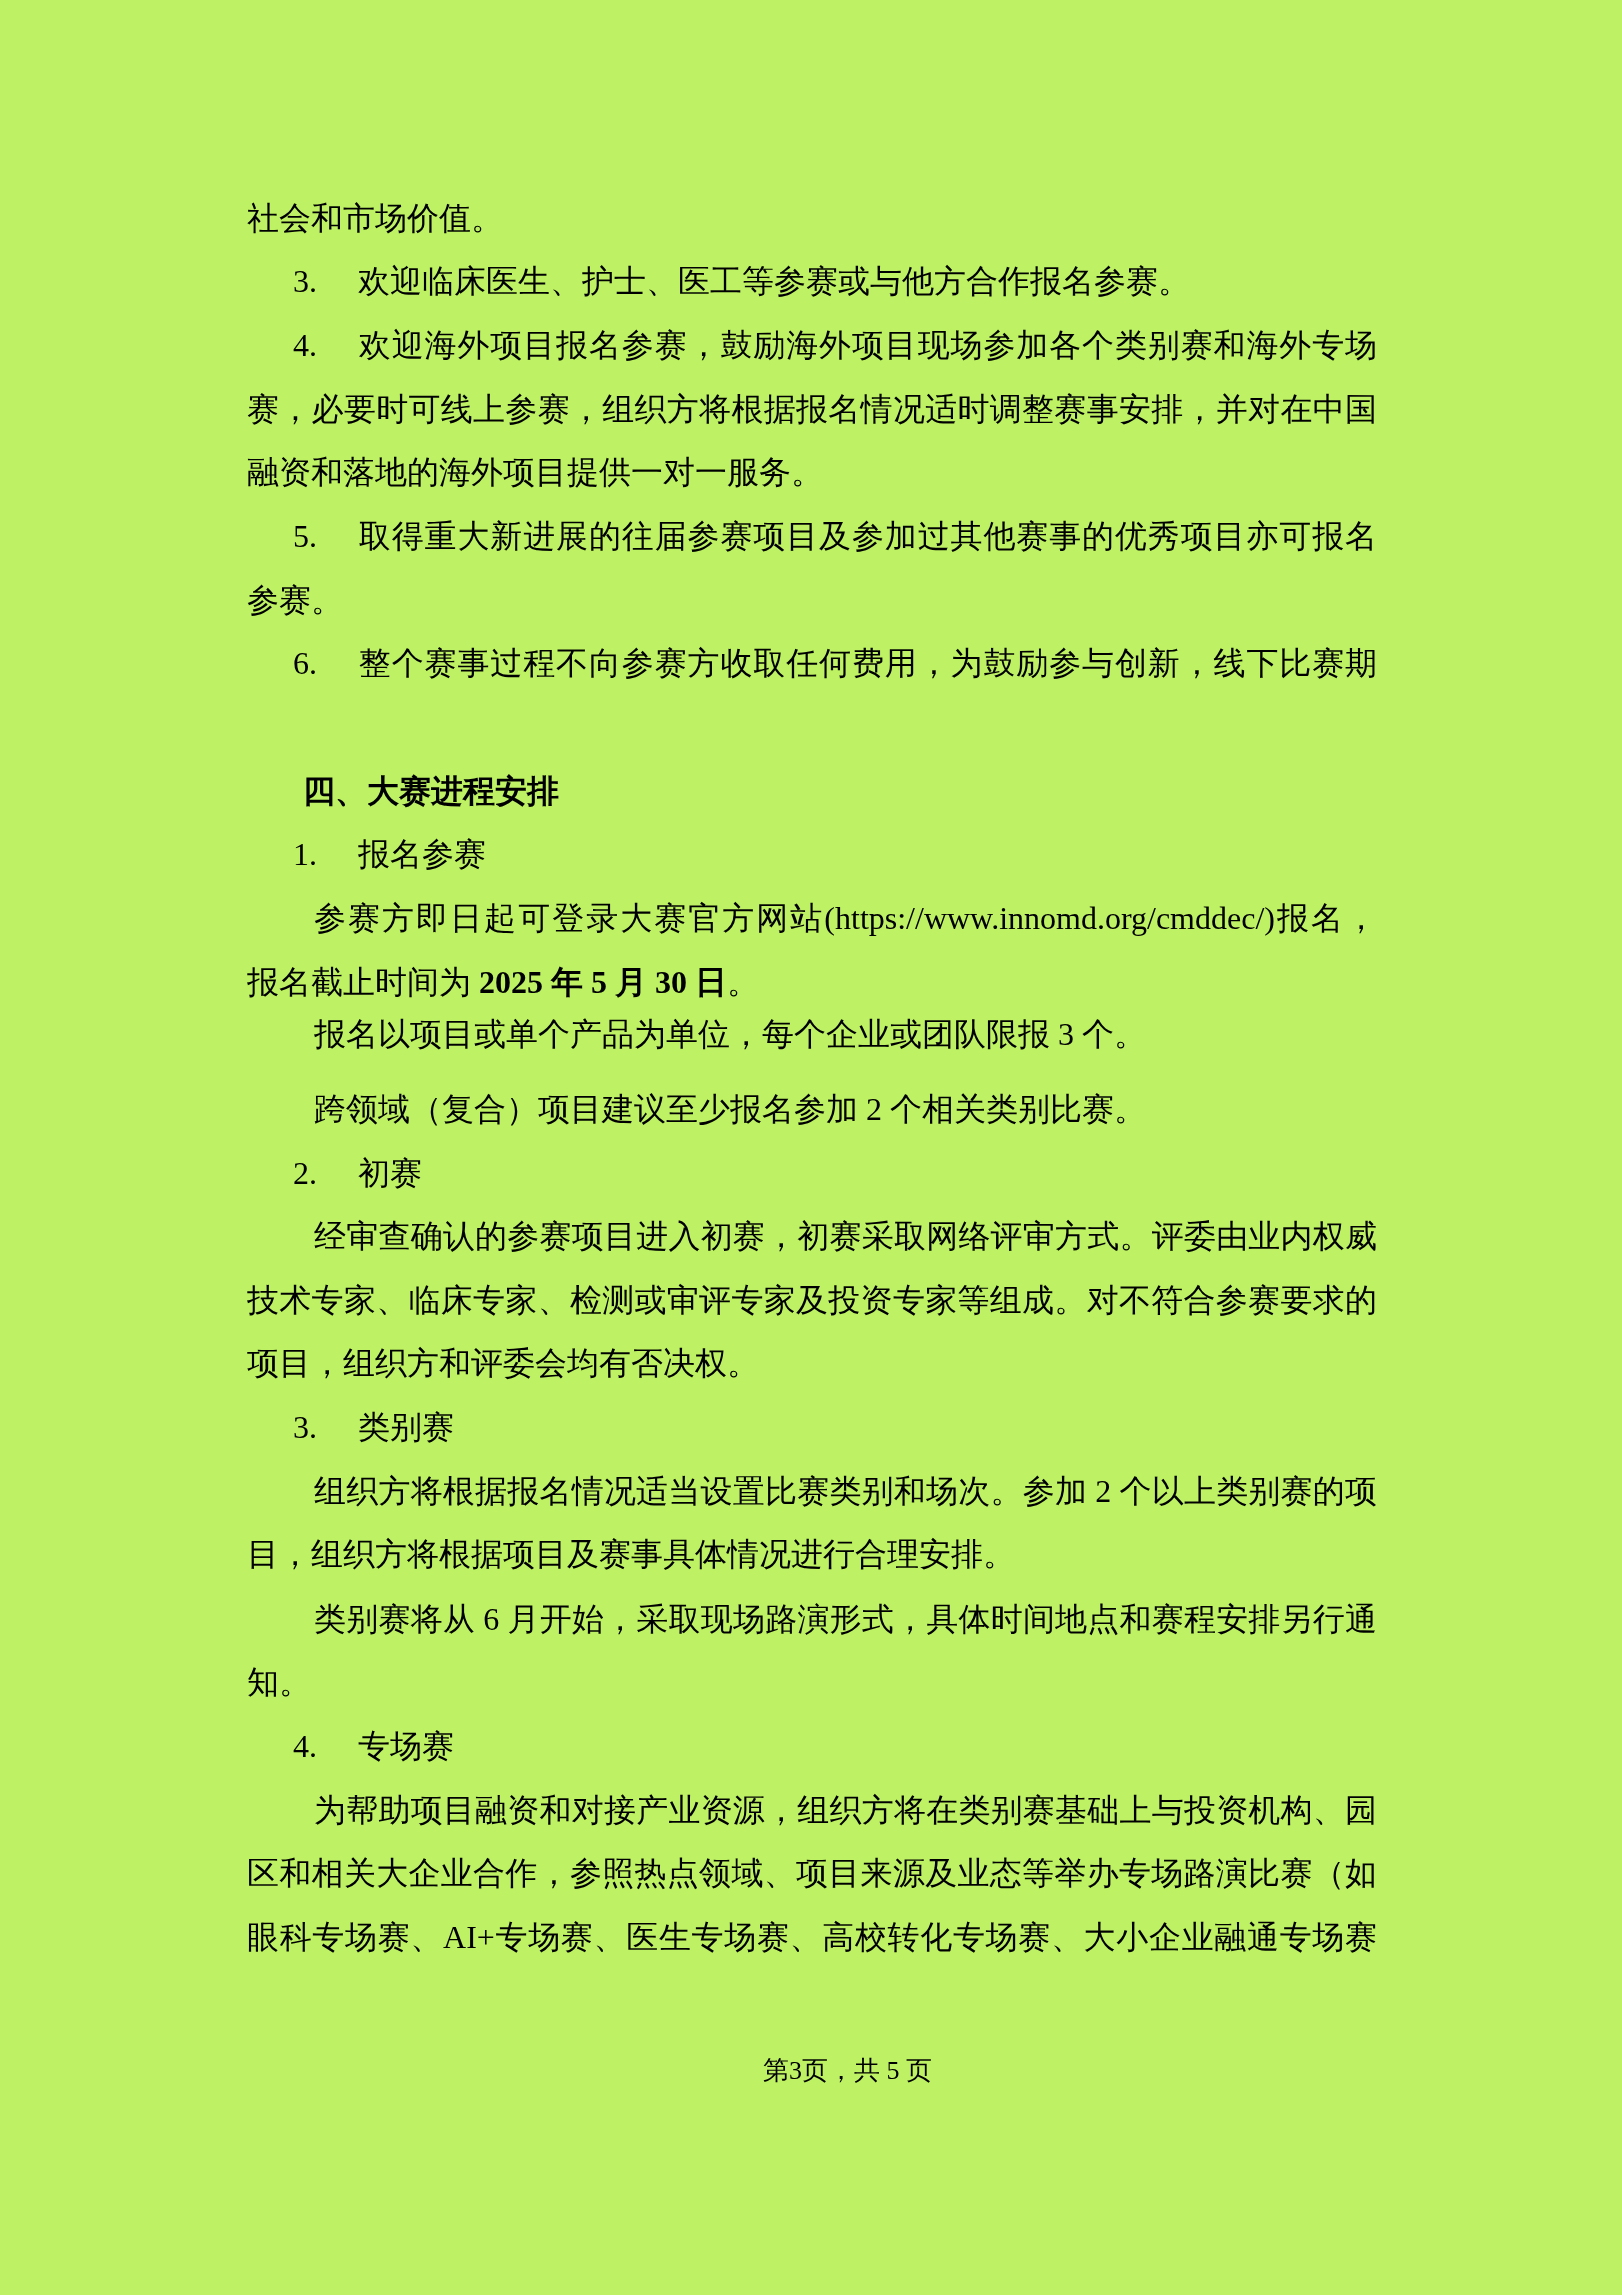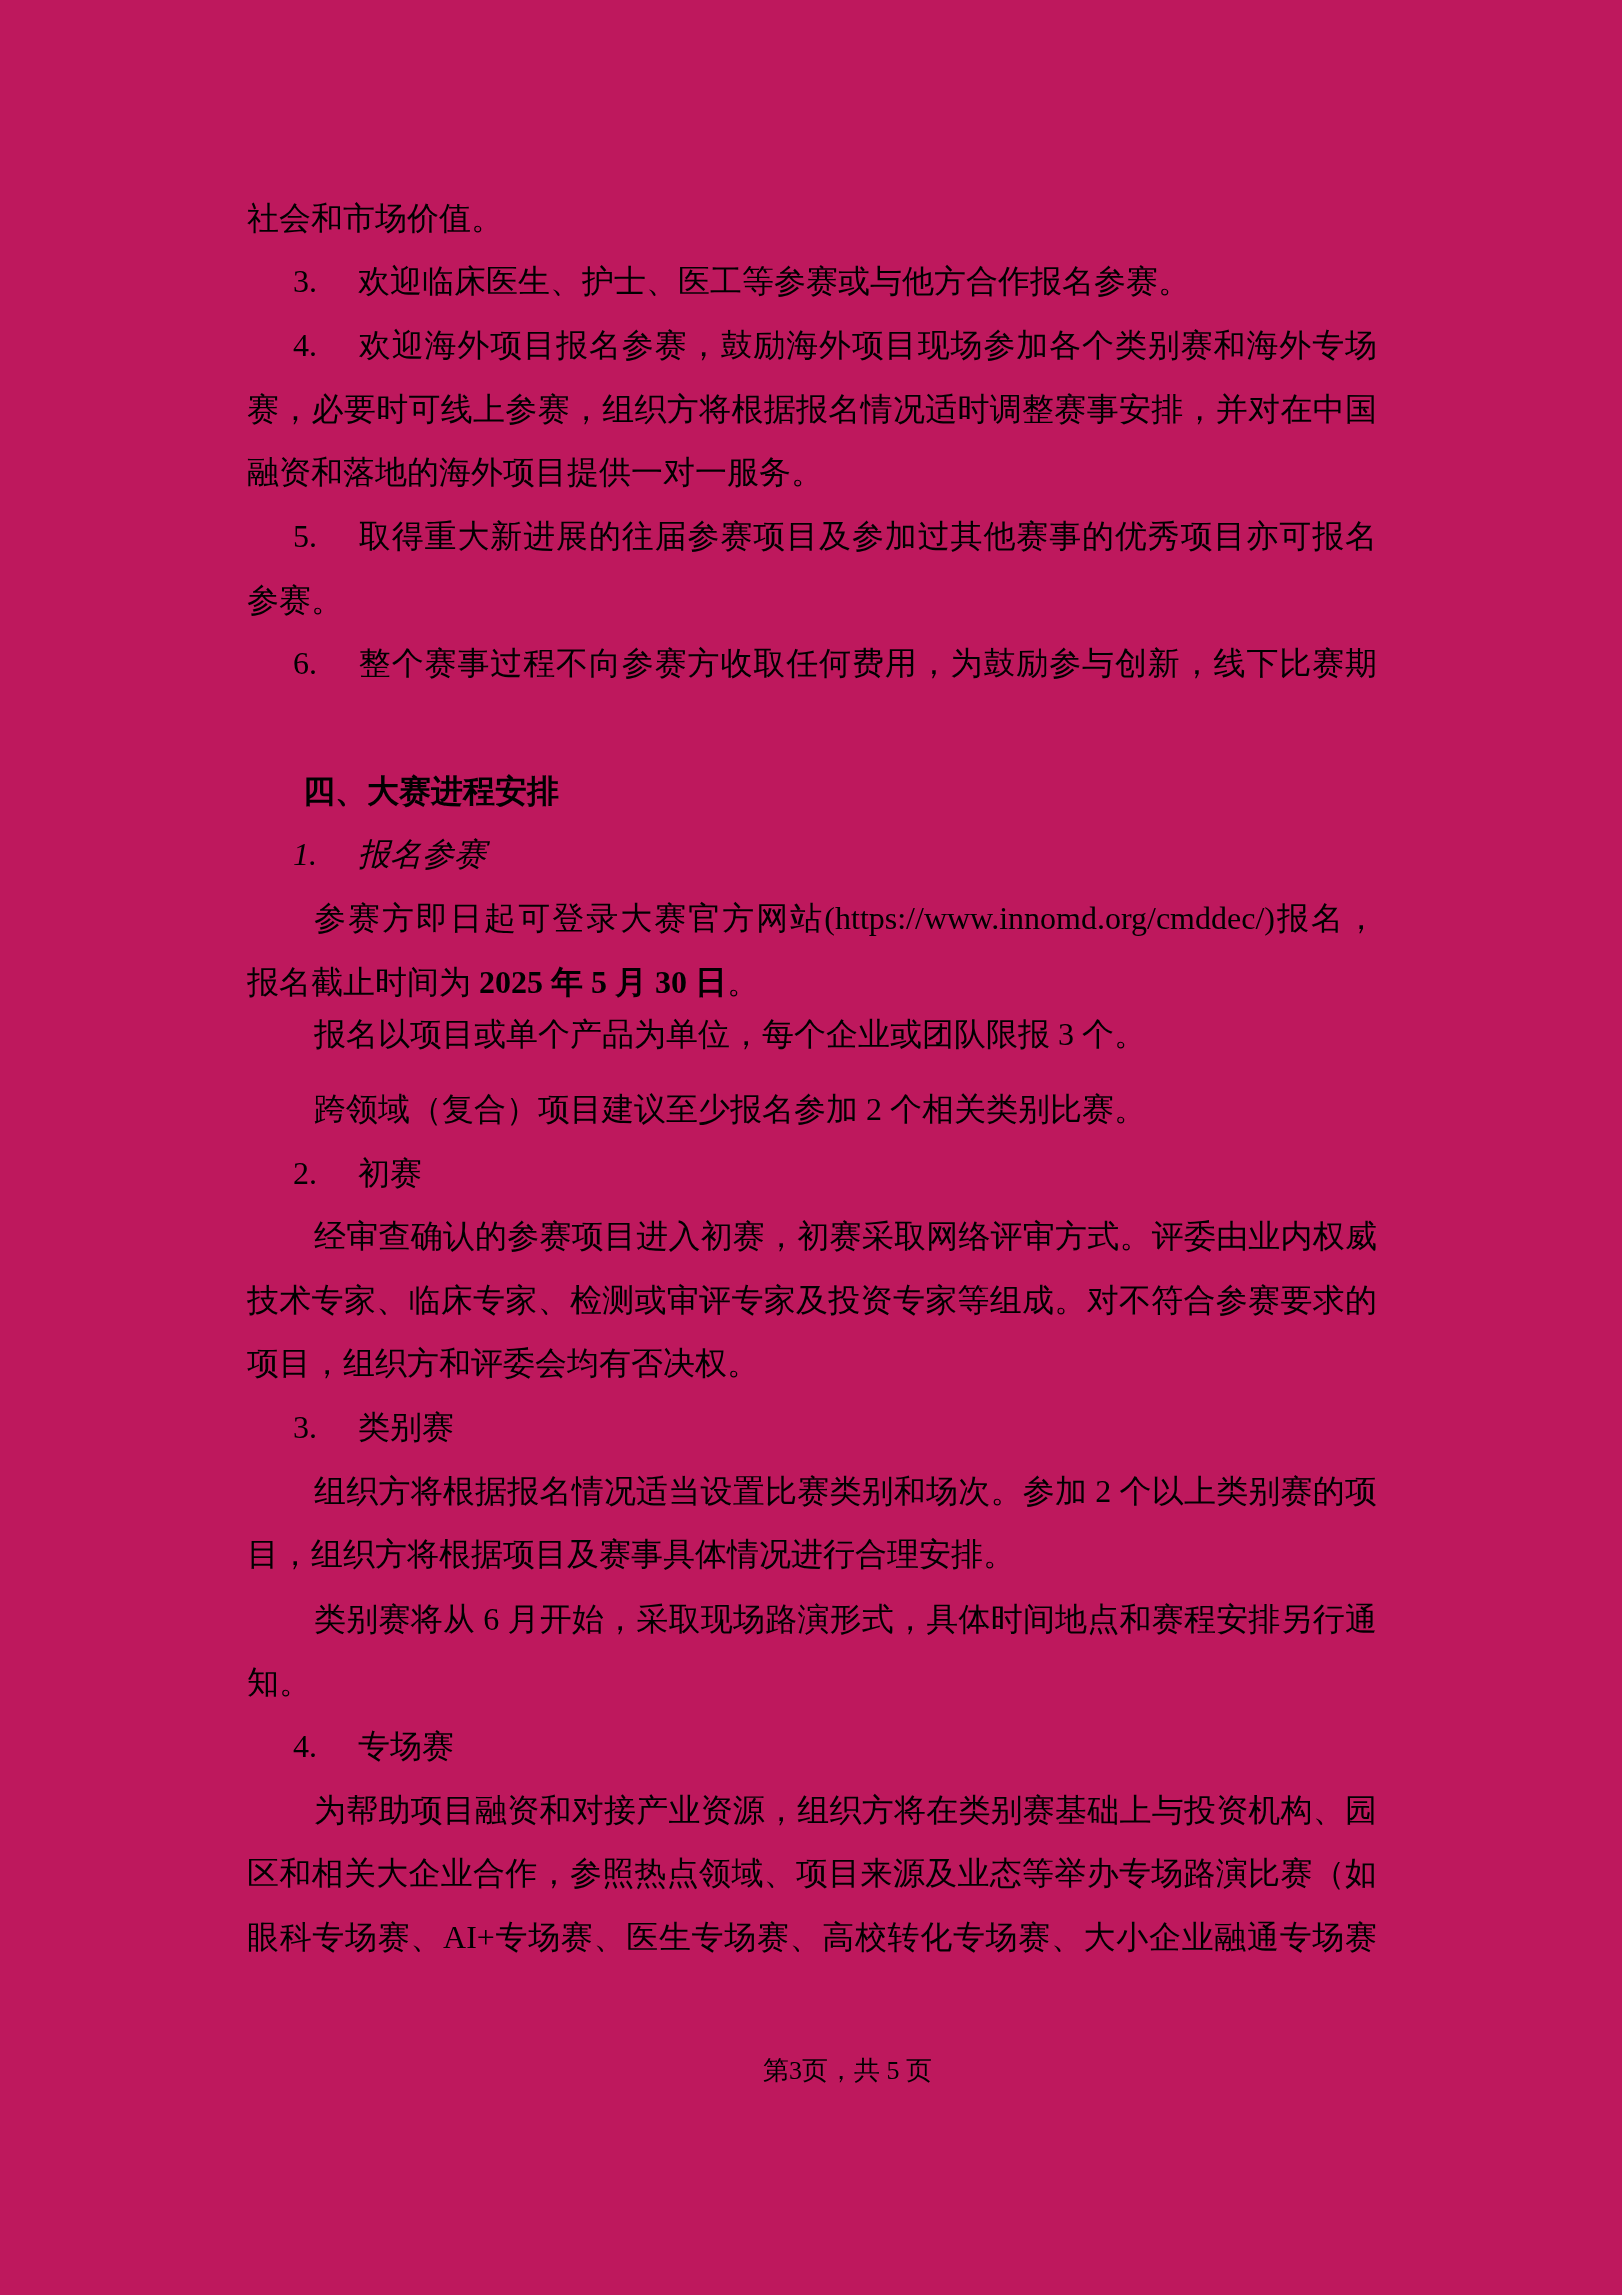--- a/index.html
+++ b/index.html
@@ -5,21 +5,21 @@
   html, body {
     margin: 0;
     padding: 0;
     background: #888;
   }
   .page {
     position: relative;
     width: 1623px;
     height: 2295px;
     margin: 0 auto;
-    background: #be185d;
+    background: #bef264;
     overflow: hidden;
     color: #000;
     font-family: "Liberation Serif", "DejaVu Serif", serif;
   }
   .doc-body {
     position: absolute;
     inset: 0;
   }
   .line {
     position: absolute;
@@ -76,21 +76,21 @@
   <div class="doc-body" id="doc-lines">
       <div class="line plain" style="top: 200px;"><span>社会和市场价值。</span></div>
       <div class="line numbered" style="top: 263px;"><span>3.</span><span class="numgap"></span><span>欢迎临床医生、护士、医工等参赛或与他方合作报名参赛。</span></div>
       <div class="line numbered justify" style="top: 327px;"><span>4.</span><span class="numgap"></span><span>欢迎海外项目报名参赛，鼓励海外项目现场参加各个类别赛和海外专场</span></div>
       <div class="line plain justify" style="top: 391px;"><span>赛，必要时可线上参赛，组织方将根据报名情况适时调整赛事安排，并对在中国</span></div>
       <div class="line plain" style="top: 454px;"><span>融资和落地的海外项目提供一对一服务。</span></div>
       <div class="line numbered justify" style="top: 518px;"><span>5.</span><span class="numgap"></span><span>取得重大新进展的往届参赛项目及参加过其他赛事的优秀项目亦可报名</span></div>
       <div class="line plain" style="top: 582px;"><span>参赛。</span></div>
       <div class="line numbered justify" style="top: 645px;"><span>6.</span><span class="numgap"></span><span>整个赛事过程不向参赛方收取任何费用，为鼓励参与创新，线下比赛期</span></div>
       <div class="line heading" style="top: 773px;"><span>四、大赛进程安排</span></div>
-      <div class="line numbered" style="top: 836px; font-style: italic;"><span>1.</span><span class="numgap"></span><span>报名参赛</span></div>
+      <div class="line numbered" style="top: 836px;"><span>1.</span><span class="numgap"></span><span>报名参赛</span></div>
       <div class="line indent justify" style="top: 900px;"><span>参赛方即日起可登录大赛官方网站(</span><span>https://www.innomd.org/cmddec/</span><span>)报名，</span></div>
       <div class="line plain" style="top: 964px;"><span>报名截止时间为 </span><span class="bold">2025 年 5 月 30 日</span><span>。</span></div>
       <div class="line indent" style="top: 1016px;"><span>报名以项目或单个产品为单位，每个企业或团队限报 3 个。</span></div>
       <div class="line indent" style="top: 1091px;"><span>跨领域（复合）项目建议至少报名参加 2 个相关类别比赛。</span></div>
       <div class="line numbered" style="top: 1155px;"><span>2.</span><span class="numgap"></span><span>初赛</span></div>
       <div class="line indent justify" style="top: 1218px;"><span>经审查确认的参赛项目进入初赛，初赛采取网络评审方式。评委由业内权威</span></div>
       <div class="line plain justify" style="top: 1282px;"><span>技术专家、临床专家、检测或审评专家及投资专家等组成。对不符合参赛要求的</span></div>
       <div class="line plain" style="top: 1345px;"><span>项目，组织方和评委会均有否决权。</span></div>
       <div class="line numbered" style="top: 1409px;"><span>3.</span><span class="numgap"></span><span>类别赛</span></div>
       <div class="line indent justify" style="top: 1473px;"><span>组织方将根据报名情况适当设置比赛类别和场次。参加 2 个以上类别赛的项</span></div>

